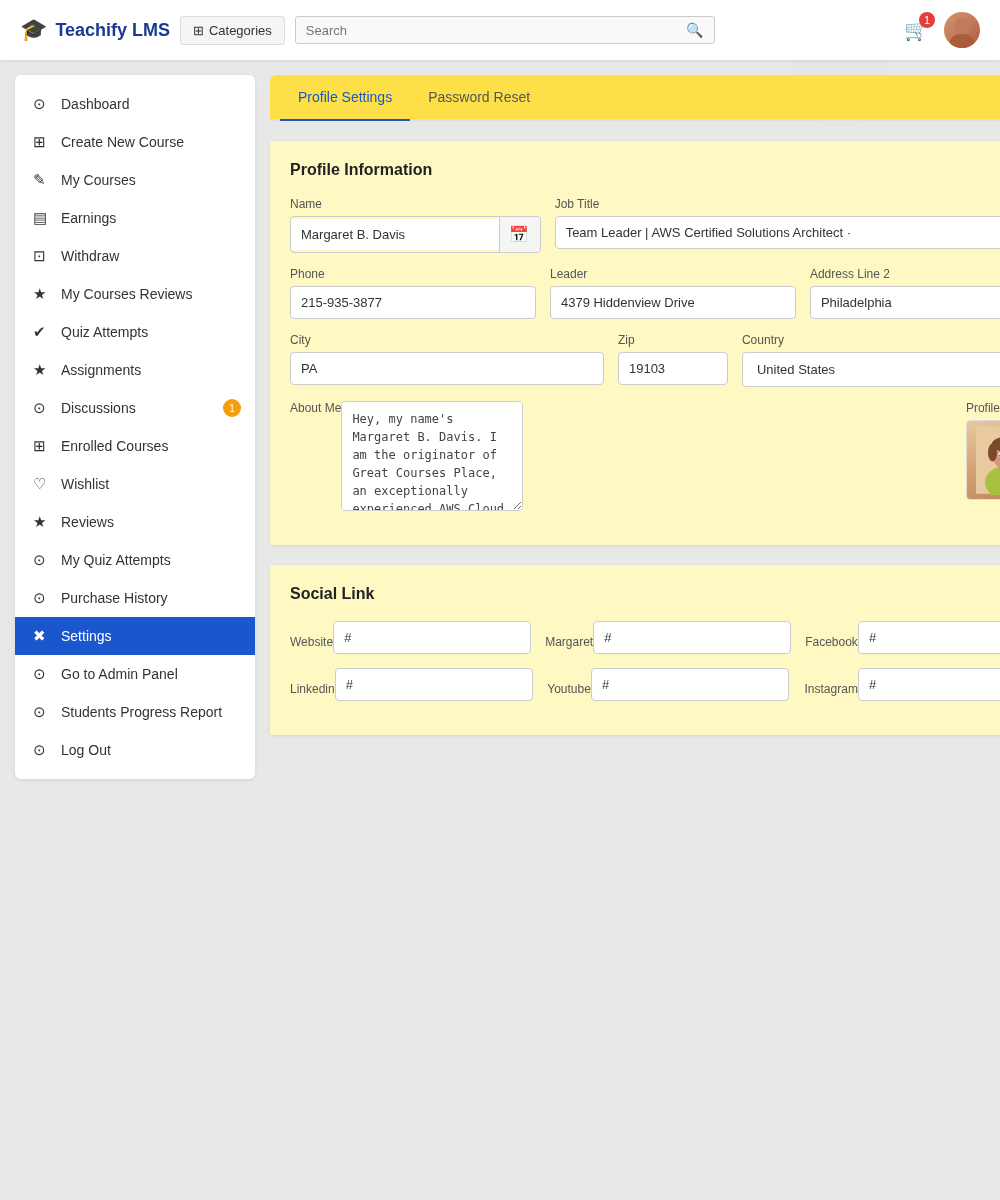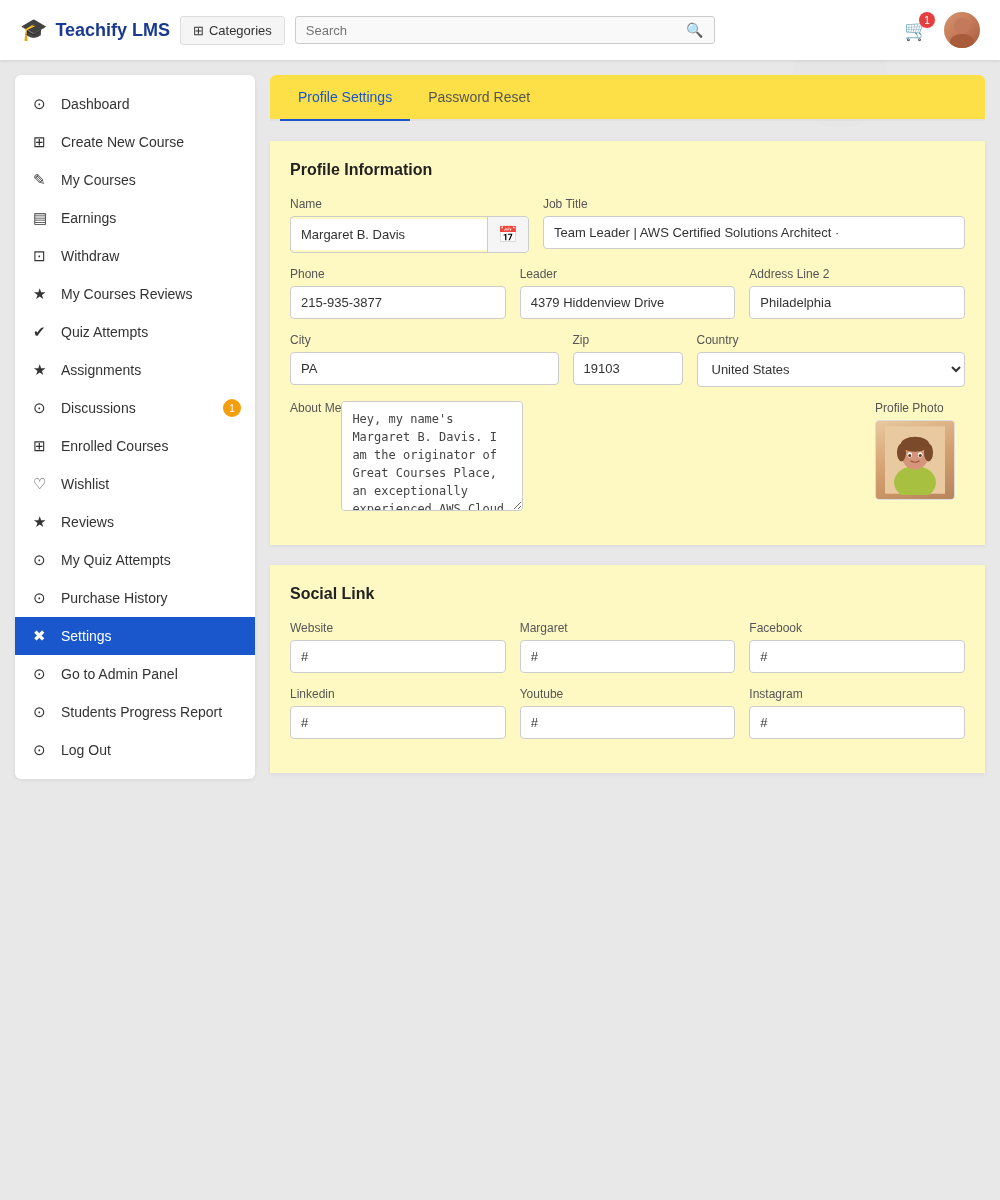--- a/index.html
+++ b/index.html
@@ -311,21 +311,22 @@
 
     
     .social-row {
       display: flex;
       gap: 14px;
       margin-bottom: 14px;
     }
     .social-group {
       flex: 1;
       display: flex;
-      flex-direction: column;
+      flex-direction: row;
+      align-items: flex-end;
     }
 
     
     .watermark {
       position: fixed;
       opacity: 0.05;
       pointer-events: none;
       z-index: 1;
     }
   </style>

